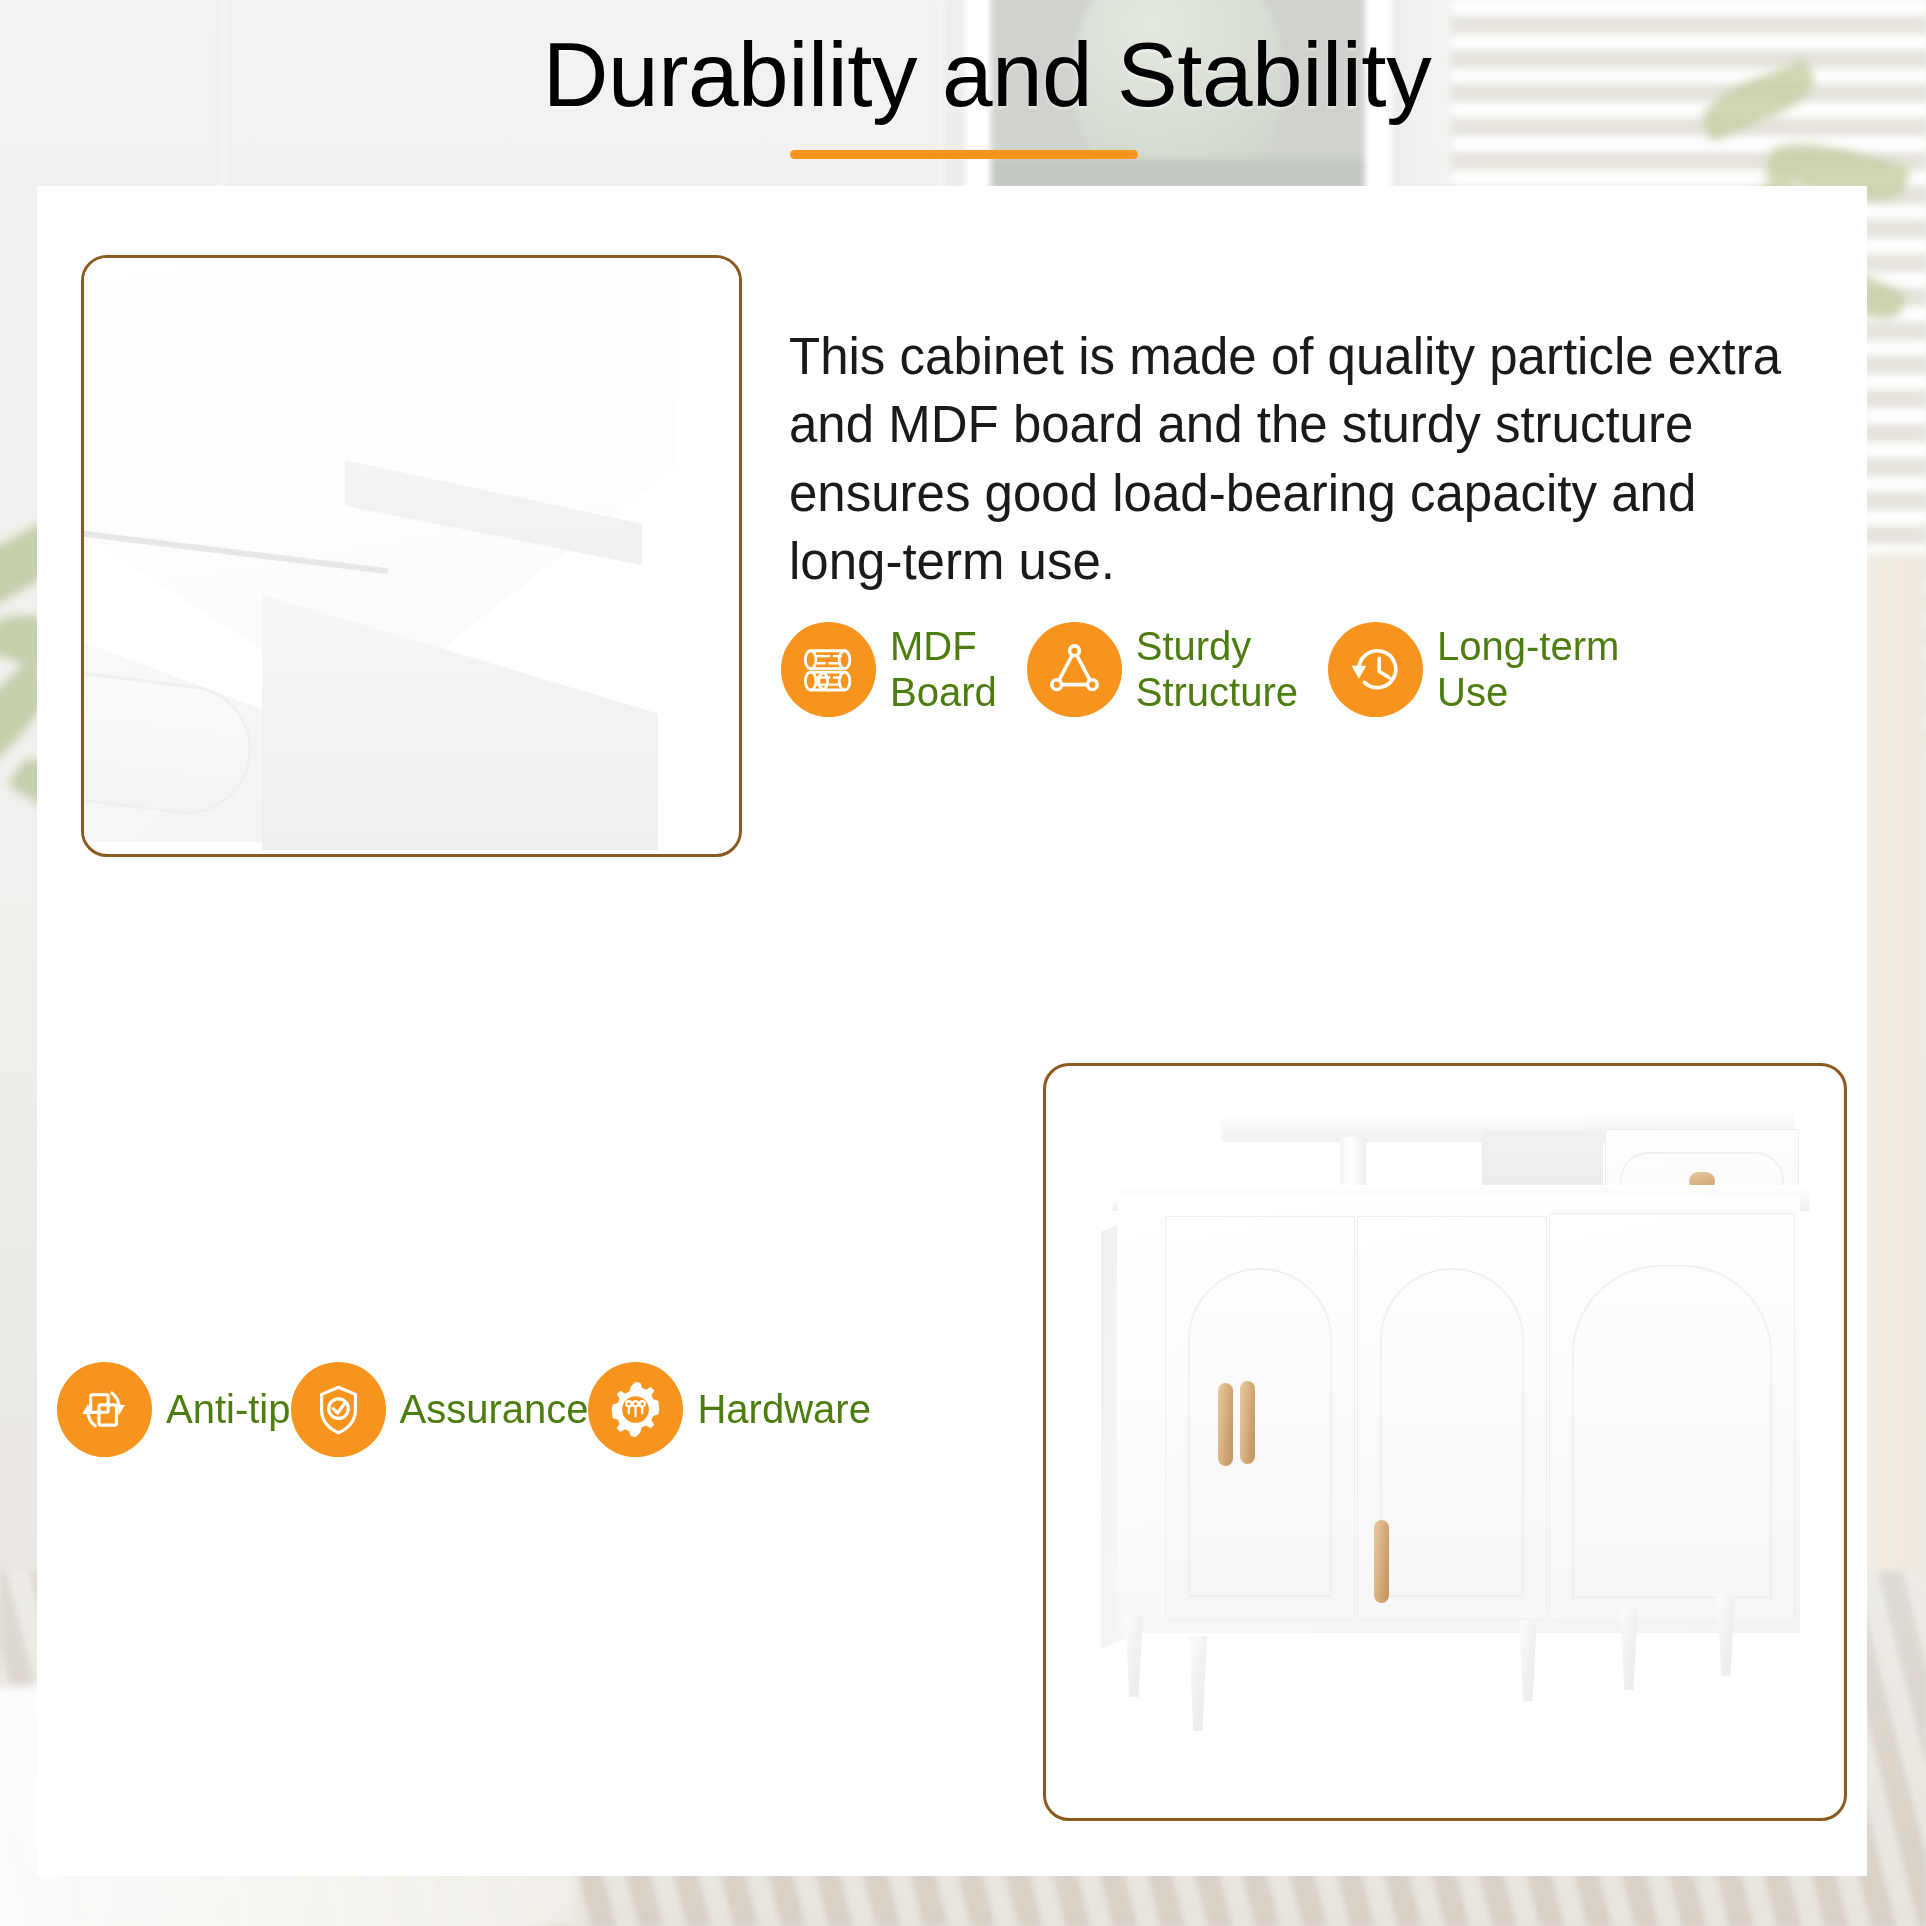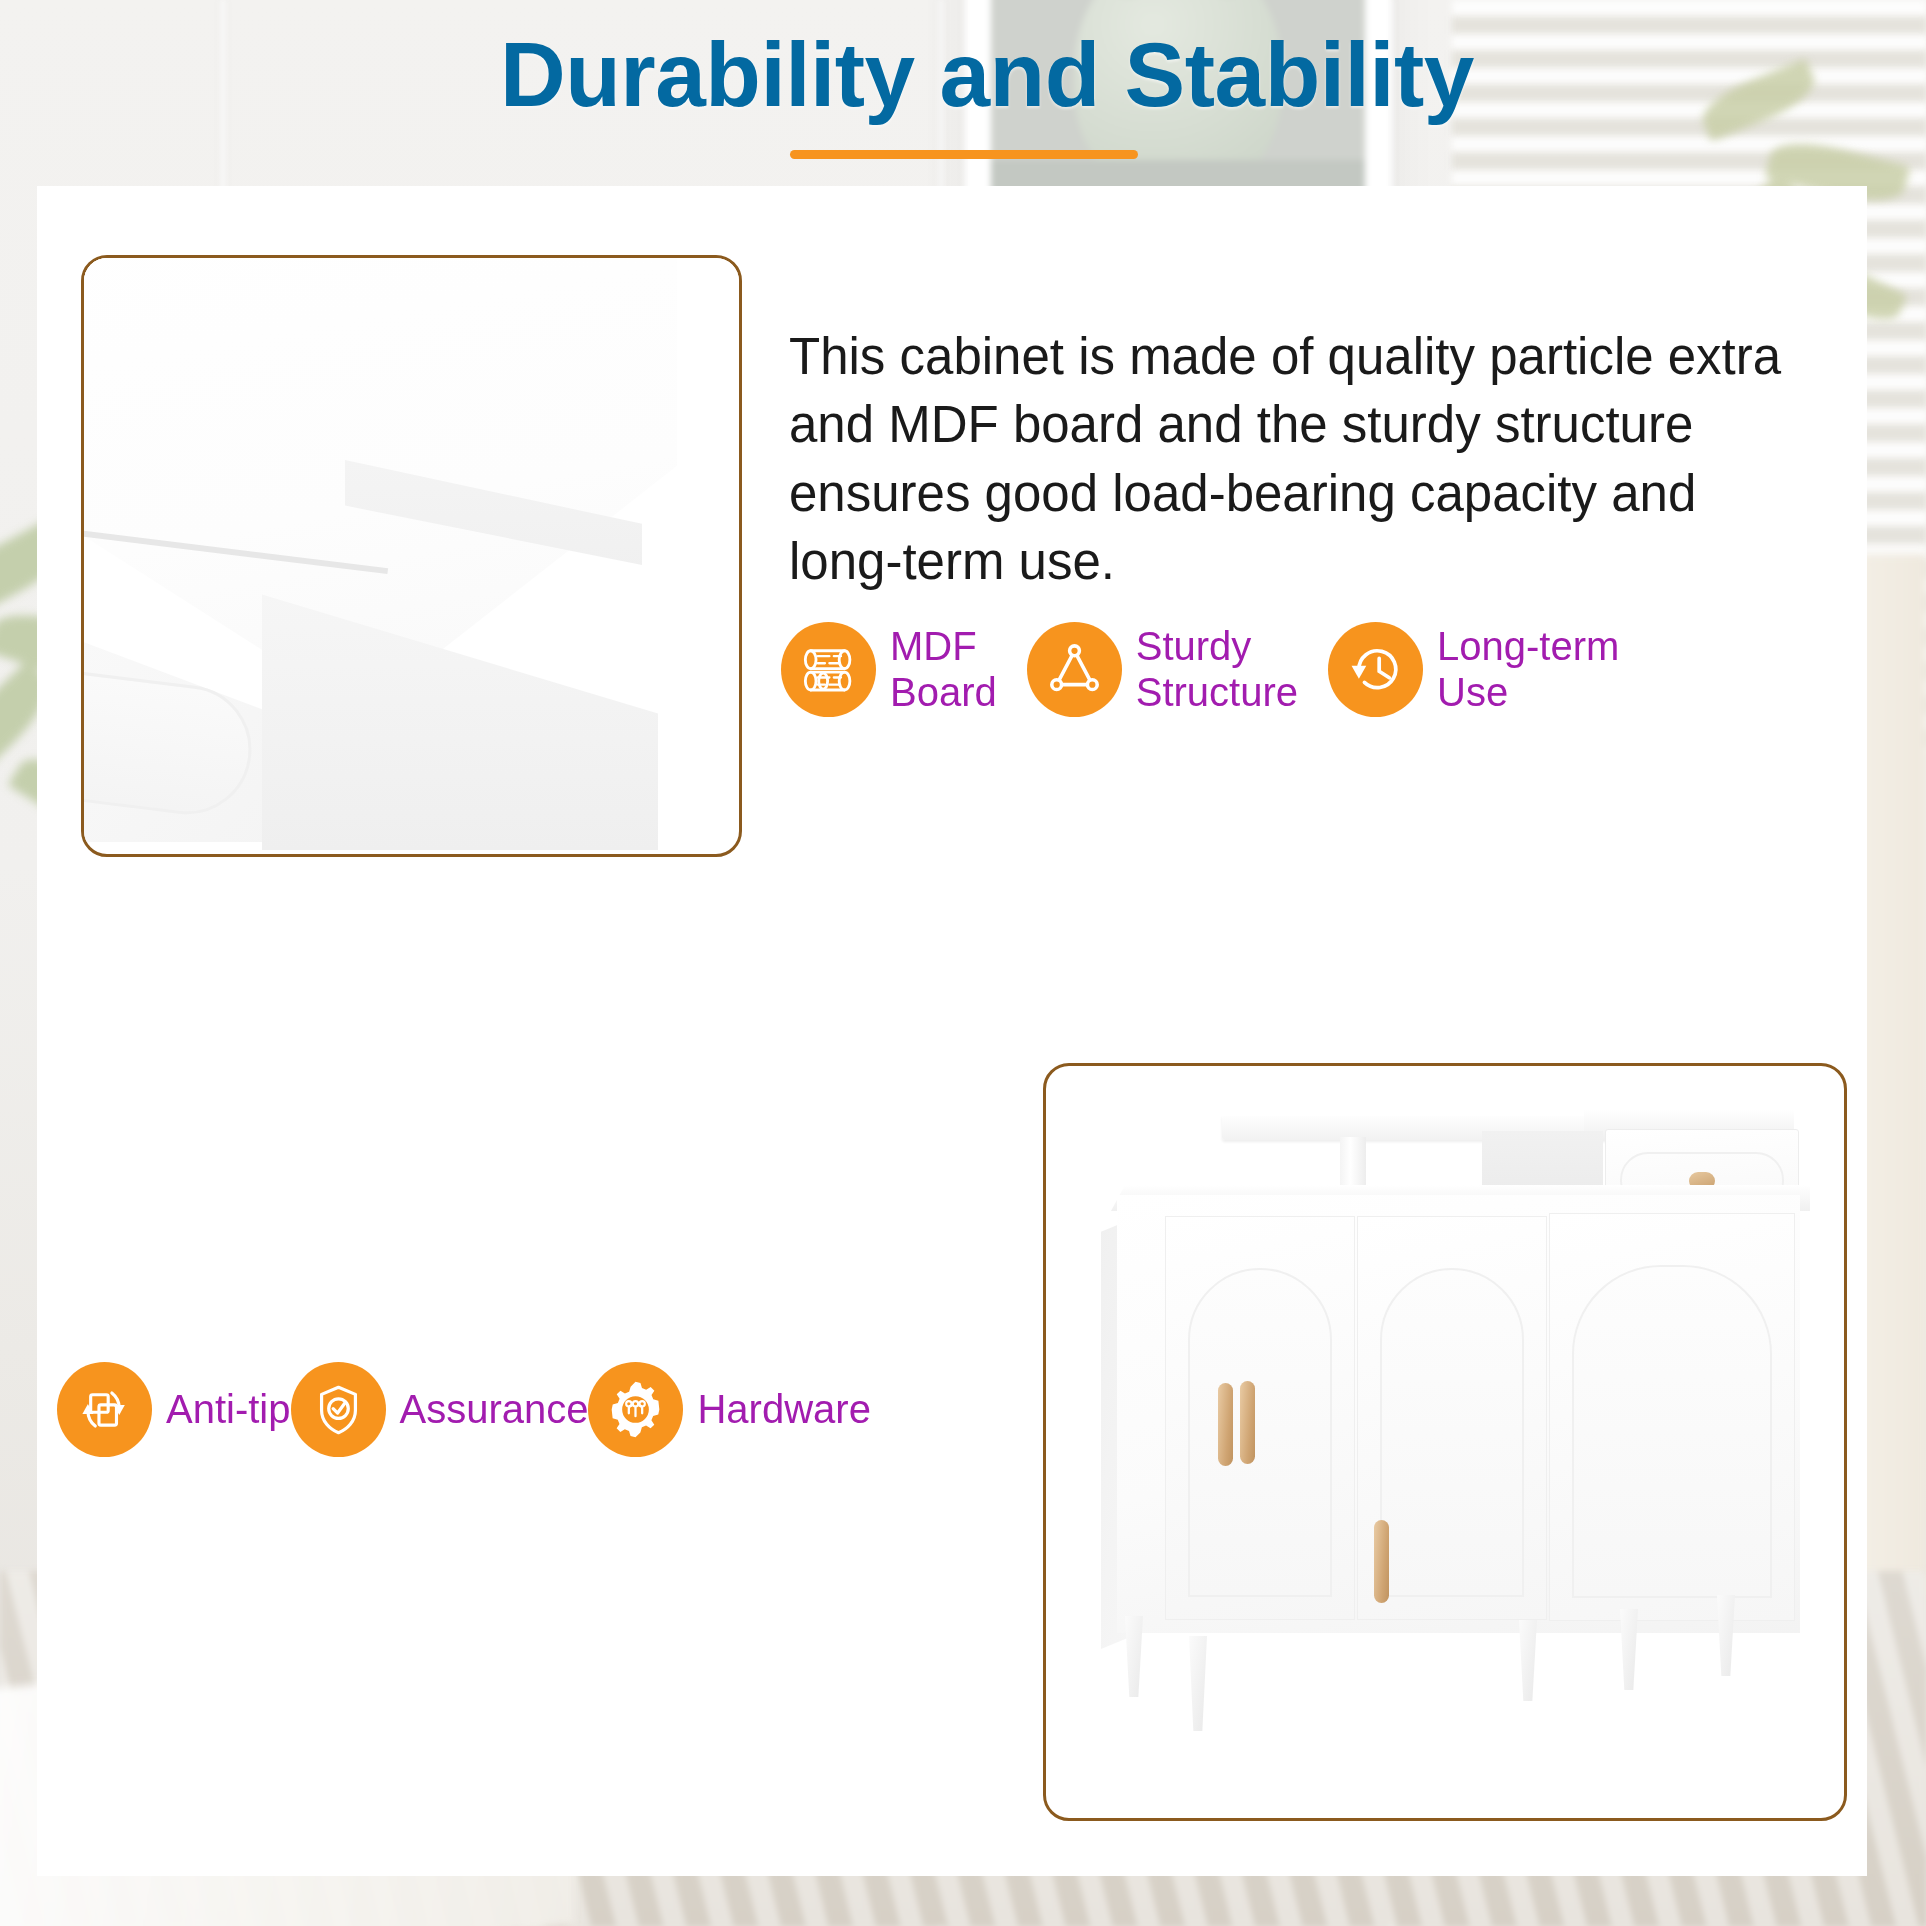--- a/index.html
+++ b/index.html
@@ -93,21 +93,21 @@
     position:absolute; left:-40px; bottom:-30px; width:614px; height:297px;
     background:linear-gradient(100deg,#ffffff,#f2efe9);
     transform:skewY(-6deg); filter:blur(4px); opacity:.95;
   }
 
   
   #title-area {
     position:absolute; left:0; top:26px; width:1927px; text-align:center; z-index:5;
   }
   #page-title {
-    font-size:91px; font-weight:bold; color:#0369a1; letter-spacing:-0.5px;
+    font-size:91px; font-weight:normal; color:#000000; letter-spacing:-0.5px;
     line-height:1.08; white-space:nowrap;
     text-shadow:0 2px 3px rgba(255,255,255,0.55);
     padding-left:47px;
   }
   #title-underline {
     margin:26px auto 0; width:348px; height:9px;
     background:#f7941e; border-radius:6px;
   }
 
   
@@ -261,21 +261,21 @@
   #icon-row-top { left:744px; top:436px; gap:30px; }
   #icon-row-bottom { left:20px; top:1176px; }
 
   .badge { display:flex; align-items:center; gap:14px; }
   .badge-circle {
     width:95px; height:95px; min-width:95px; border-radius:50%;
     background:#f7941e; position:relative;
     display:flex; align-items:center; justify-content:center;
   }
   .badge-label {
-    font-size:40px; line-height:1.14; color:#a21caf; white-space:pre-line;
+    font-size:40px; line-height:1.14; color:#4d7c0f; white-space:pre-line;
   }
   .badge-circle svg { display:block; }
 
   
   #panel > * { z-index:2; }
 </style>
 </head>
 <body>
 
 <div id="bg">

